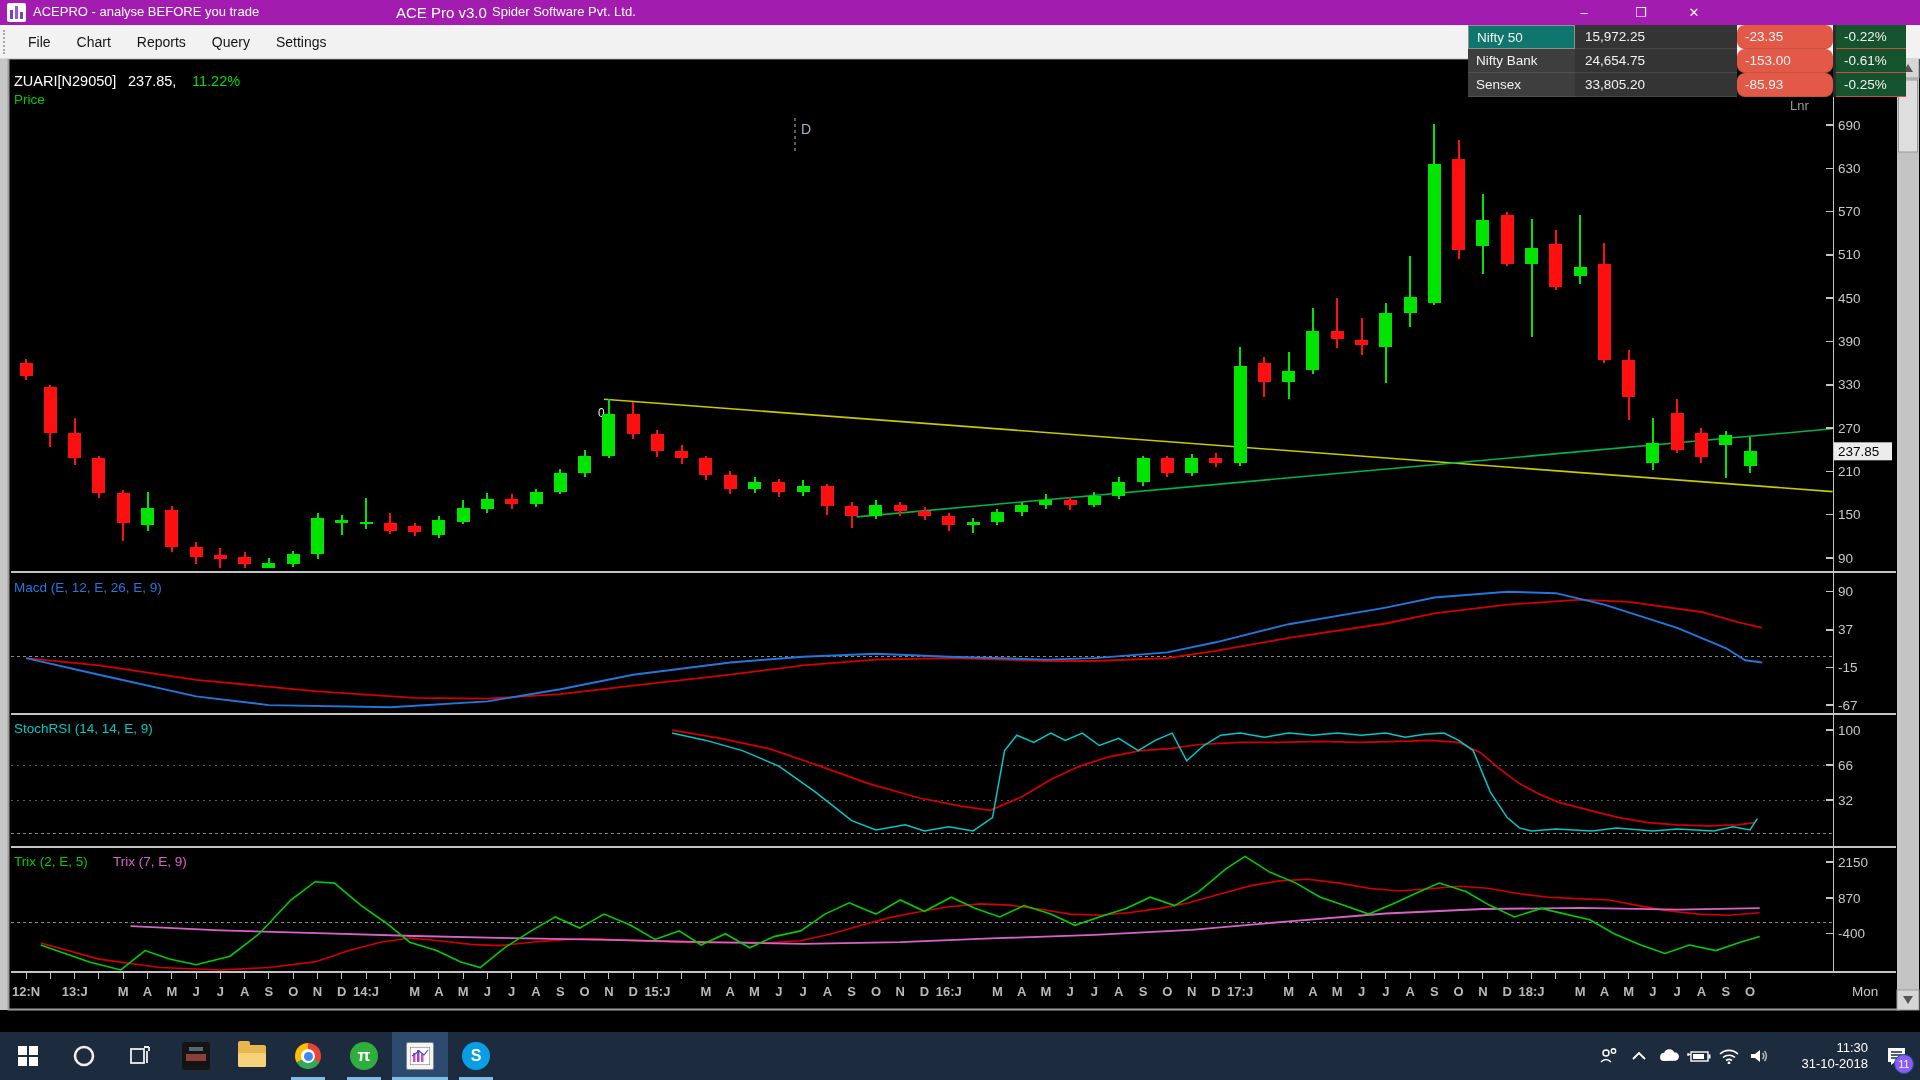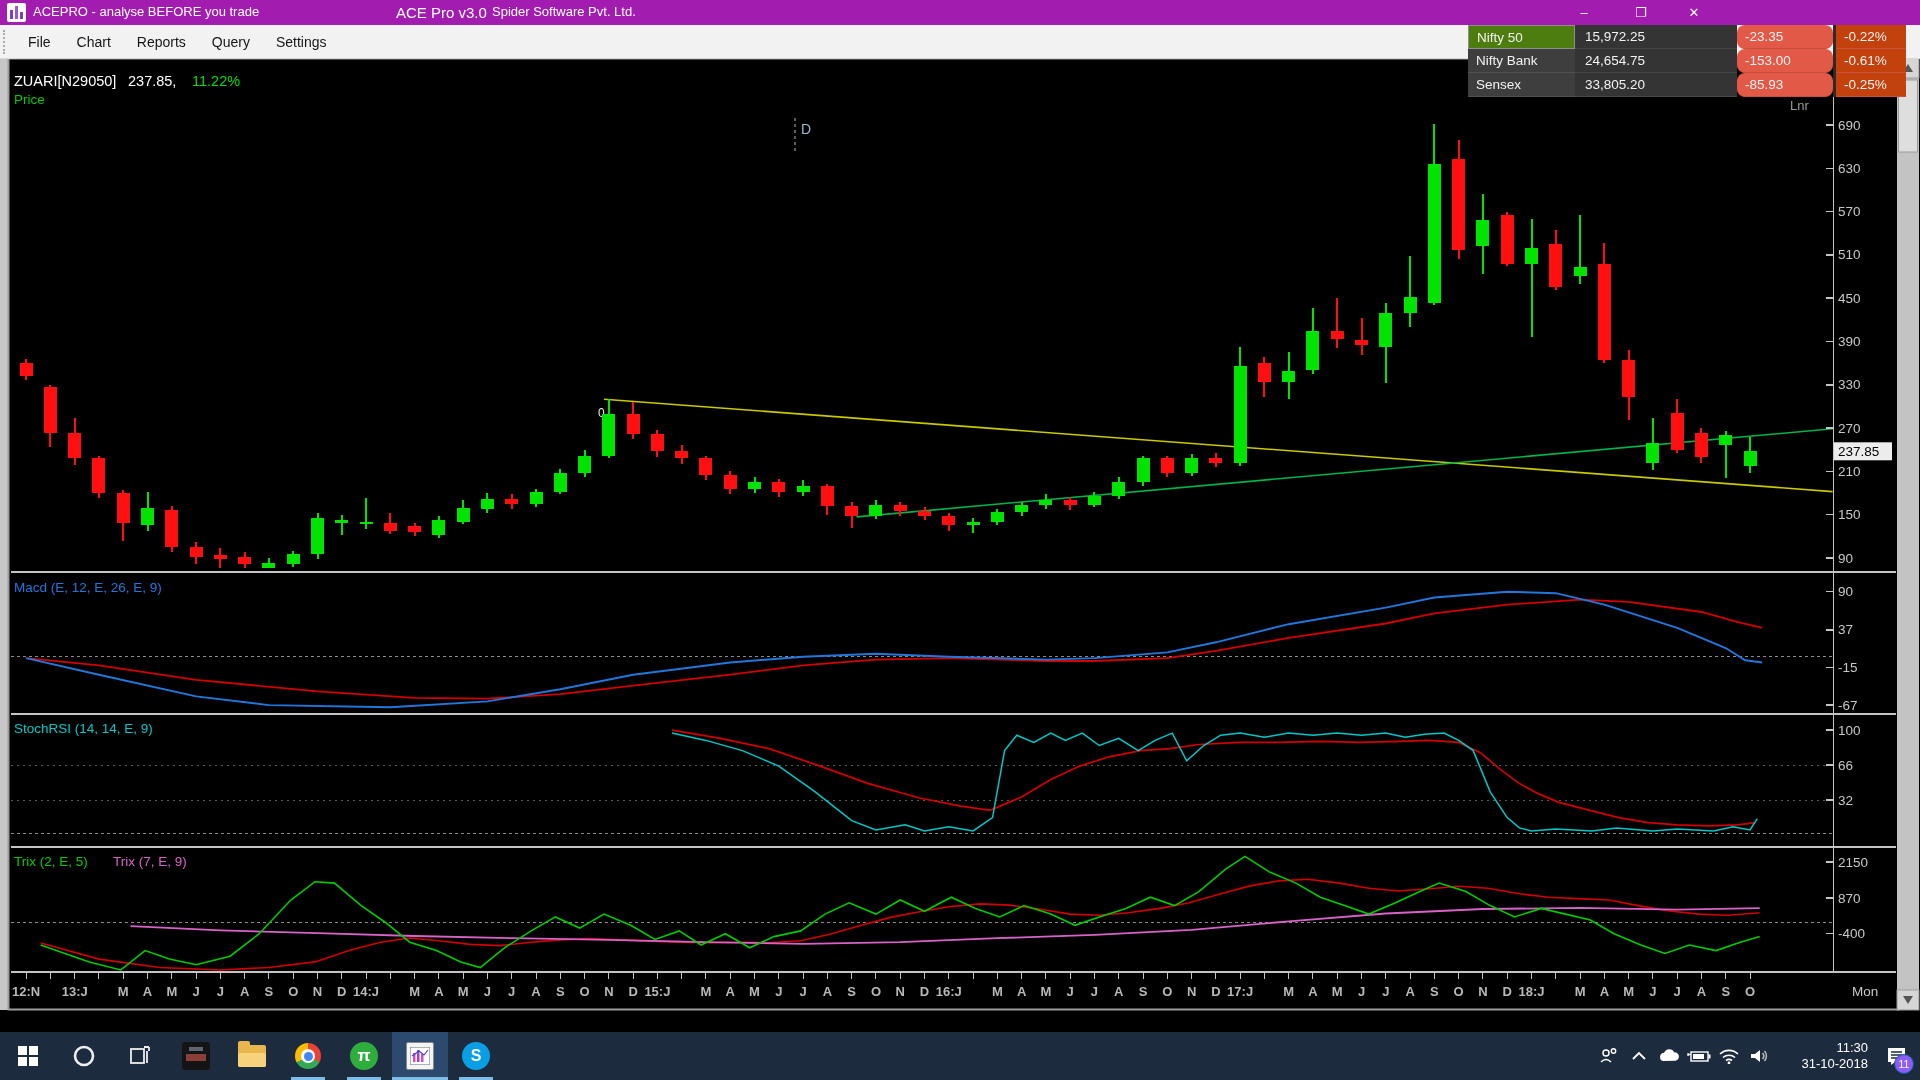--- a/index.html
+++ b/index.html
@@ -16,25 +16,25 @@
   
   .menubar{position:absolute;left:0;top:25px;width:1920px;height:33px;background:#f2f2f2;z-index:5;
     border-bottom:1px solid #d8d8d8;display:flex;align-items:center;gap:6px;}
   .menugrip{width:4px;height:24px;margin-left:3px;border-left:2px dotted #a8a8a8;}
   .menubar .mitem{padding:0 13px;font-size:14px;color:#151515;}
   
   .indices{position:absolute;left:1468px;top:25px;width:438px;z-index:7;font-size:13.5px;color:#f2f2f2;}
   .irow{display:flex;height:24px;line-height:24px;}
   .ic{overflow:hidden;white-space:nowrap;}
   .ic.name{width:107px;padding-left:8px;background:#3e3e3e;border-bottom:1px solid #515151;box-sizing:border-box;}
-  .irow:first-child .ic.name{background:#4d7c0f;border:1px solid #8f8f8f;}
+  .irow:first-child .ic.name{background:#0f766e;border:1px solid #8f8f8f;}
   .ic.val{width:162px;padding-left:10px;background:#343434;border-bottom:1px solid #474747;box-sizing:border-box;}
   .ic.chg{width:96px;padding-left:8px;background:#e25a47;border-bottom:1px solid #c94f3e;box-sizing:border-box;border-radius:8px;}
   .ic.gap{width:3px;background:#2b2b2b;}
-  .ic.pct{width:70px;padding-left:8px;background:#c2410c;border-bottom:1px solid #c94f3e;box-sizing:border-box;}
+  .ic.pct{width:70px;padding-left:8px;background:#14532d;border-bottom:1px solid #c94f3e;box-sizing:border-box;}
   
   .taskbar{position:absolute;left:0;top:1032px;width:1920px;height:48px;background:#1d2b3e;z-index:8;display:flex;}
   .tb-left{display:flex;height:48px;}
   .tile{width:56px;height:48px;position:relative;display:flex;align-items:center;justify-content:center;}
   .tile.active{background:#2c4a6e;}
   .runline{position:absolute;left:11px;right:11px;bottom:0;height:3px;background:#7fbde9;}
   .tile.active .runline{left:0;right:0;}
   .circle-ic{border-radius:50%;display:flex;align-items:center;justify-content:center;}
   .chrome-ic{width:26px;height:26px;border-radius:50%;position:relative;
     background:conic-gradient(#ea4335 0 120deg,#34a853 120deg 240deg,#fbbc05 240deg 360deg);}

